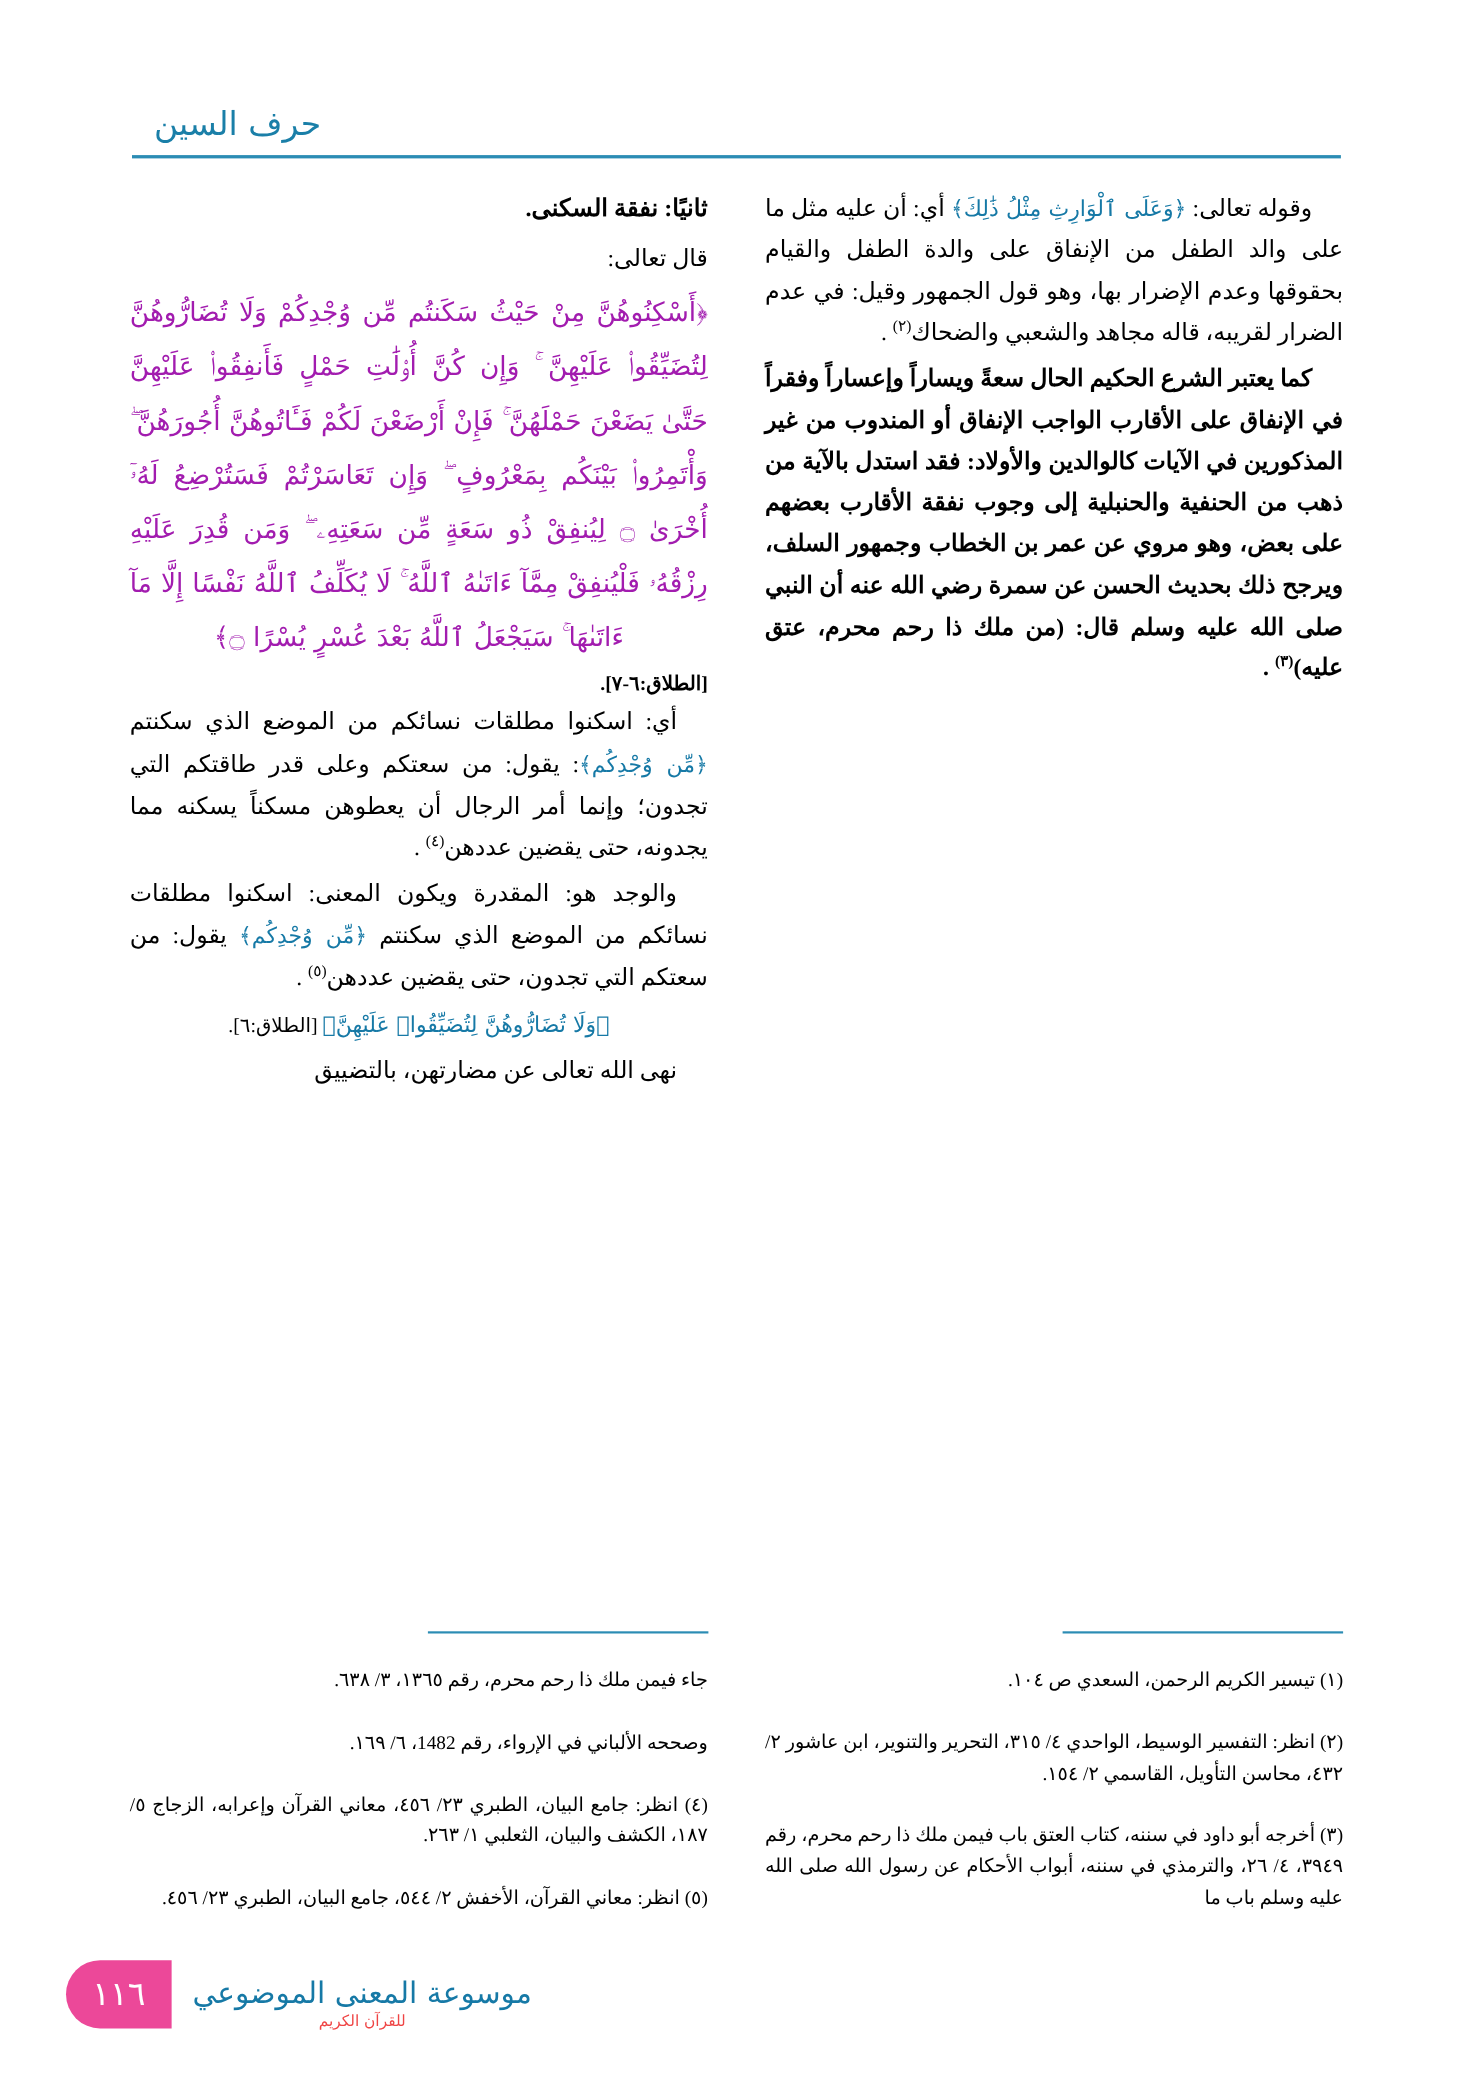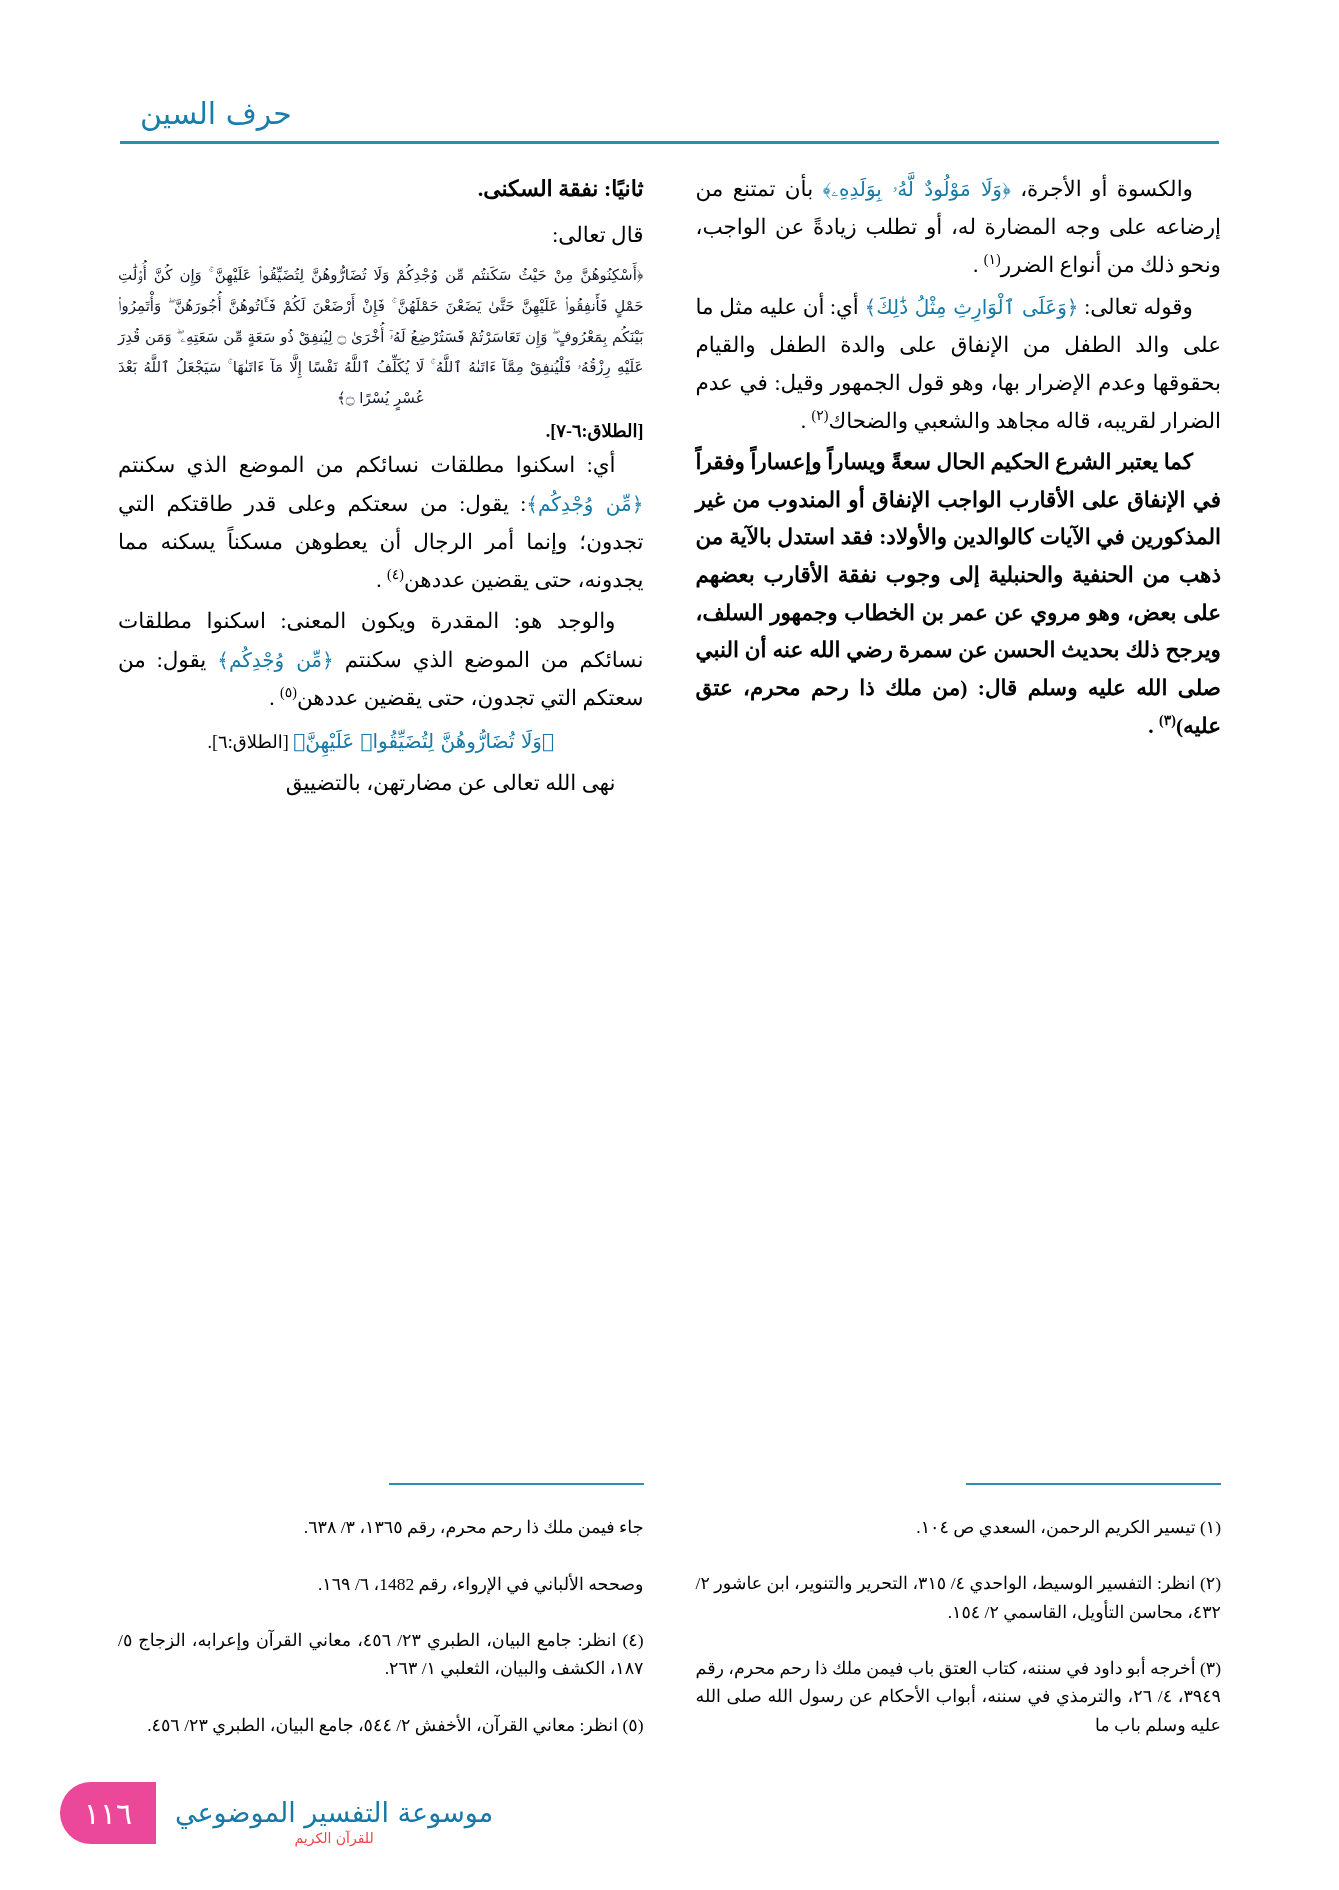--- a/index.html
+++ b/index.html
@@ -77,23 +77,23 @@
     font-weight: bold;
   }
   .quran {
     color: #1679a6;
     font-family: "DejaVu Sans", sans-serif;
     font-size: 20px;
     direction: rtl;
     line-height: 1.95;
   }
   .quran-block {
-    color: #0f172a;
-    font-family: "DejaVu Sans", sans-serif;
-    font-size: 15px;
+    color: #a21caf;
+    font-family: "DejaVu Sans", sans-serif;
+    font-size: 24px;
     line-height: 2.05;
     text-align: justify;
     text-align-last: center;
     margin: 6px 0 2px 0;
     direction: rtl;
   }
   .ref {
     font-family: "Liberation Serif", serif;
     color: #000;
     font-size: 18px;
@@ -187,23 +187,20 @@
   <div class="header">
     <div class="header-title">حرف السين</div>
     <div class="header-rule"></div>
   </div>
 
   <div class="columns">
 
     <div class="col">
       <div class="col-inner">
 
-        <p class="para">
-          <span>والكسوة أو الأجرة، </span><span class="quran">﴿وَلَا مَوْلُودٌ لَّهُۥ بِوَلَدِهِۦ﴾</span><span> بأن تمتنع من إرضاعه على وجه المضارة له، أو تطلب زيادةً عن الواجب، ونحو ذلك من أنواع الضرر</span><sup class="fn">(١)</sup><span> .</span>
-        </p>
 
         <p class="para">
           <span>وقوله تعالى: </span><span class="quran">﴿وَعَلَى ٱلْوَارِثِ مِثْلُ ذَٰلِكَ﴾</span><span> أي: أن عليه مثل ما على والد الطفل من الإنفاق على والدة الطفل والقيام بحقوقها وعدم الإضرار بها، وهو قول الجمهور وقيل: في عدم الضرار لقريبه، قاله مجاهد والشعبي والضحاك</span><sup class="fn">(٢)</sup><span> .</span>
         </p>
 
         <p class="para bold">
           <span>كما يعتبر الشرع الحكيم الحال سعةً ويساراً وإعساراً وفقراً في الإنفاق على الأقارب الواجب الإنفاق أو المندوب من غير المذكورين في الآيات كالوالدين والأولاد: فقد استدل بالآية من ذهب من الحنفية والحنبلية إلى وجوب نفقة الأقارب بعضهم على بعض، وهو مروي عن عمر بن الخطاب وجمهور السلف، ويرجح ذلك بحديث الحسن عن سمرة رضي الله عنه أن النبي صلى الله عليه وسلم قال: (من ملك ذا رحم محرم، عتق عليه)</span><sup class="fn">(٣)</sup><span> .</span>
         </p>
 
       </div>
@@ -256,19 +253,19 @@
           <div class="fn-item">(٤)  انظر: جامع البيان، الطبري ٢٣/ ٤٥٦، معاني القرآن وإعرابه، الزجاج ٥/ ١٨٧، الكشف والبيان، الثعلبي ١/ ٢٦٣.</div>
           <div class="fn-item">(٥)  انظر: معاني القرآن، الأخفش ٢/ ٥٤٤، جامع البيان، الطبري ٢٣/ ٤٥٦.</div>
         </div>
       </div>
     </div>
 
   </div>
 
   <div class="footer">
     <div class="logo">
-      <div class="logo-main">موسوعة التفسير الموضوعي</div>
+      <div class="logo-main">موسوعة المعنى الموضوعي</div>
       <div class="logo-sub">للقرآن الكريم</div>
     </div>
     <div class="pagenum-badge">١١٦</div>
   </div>
 
 </div>
 
 </body></html>

